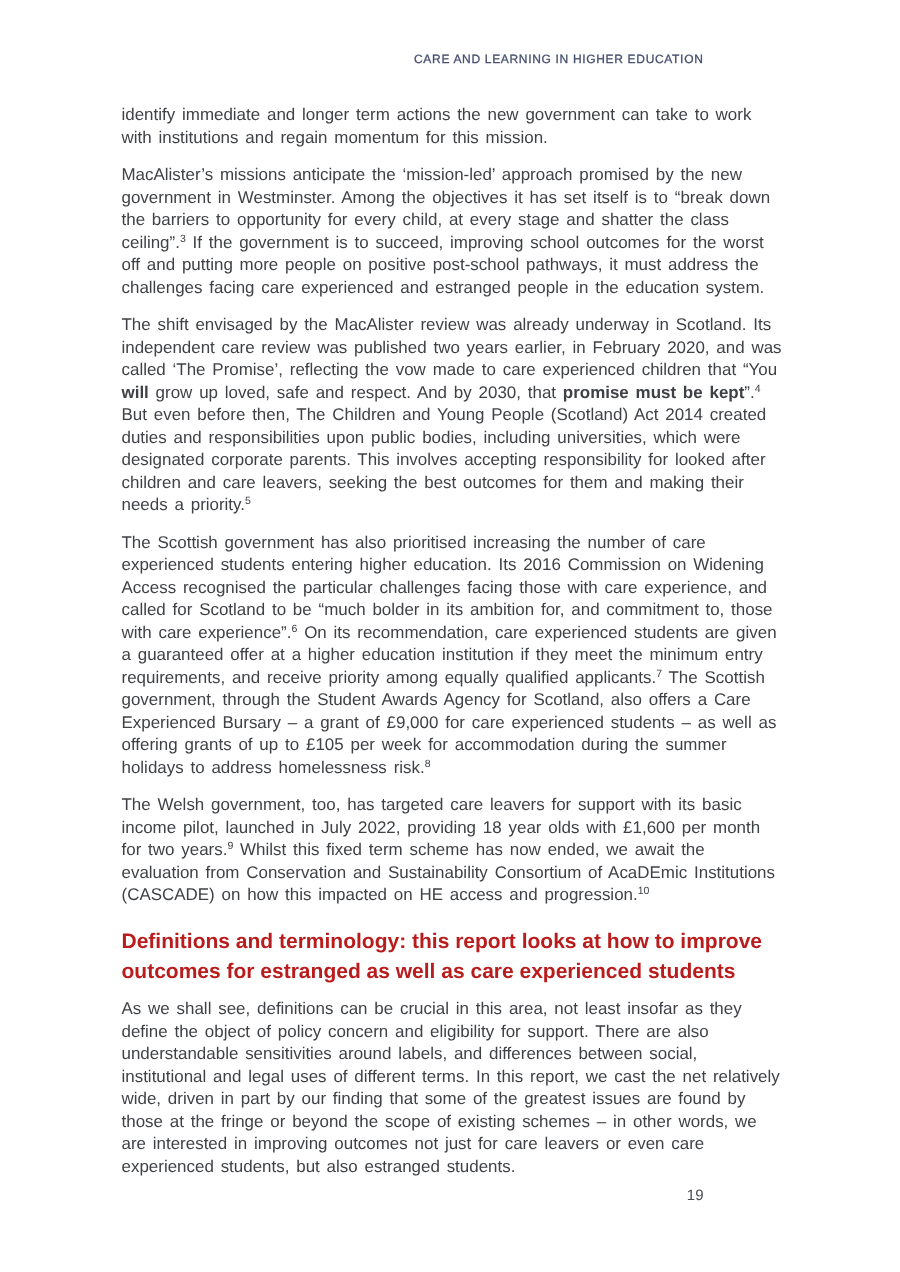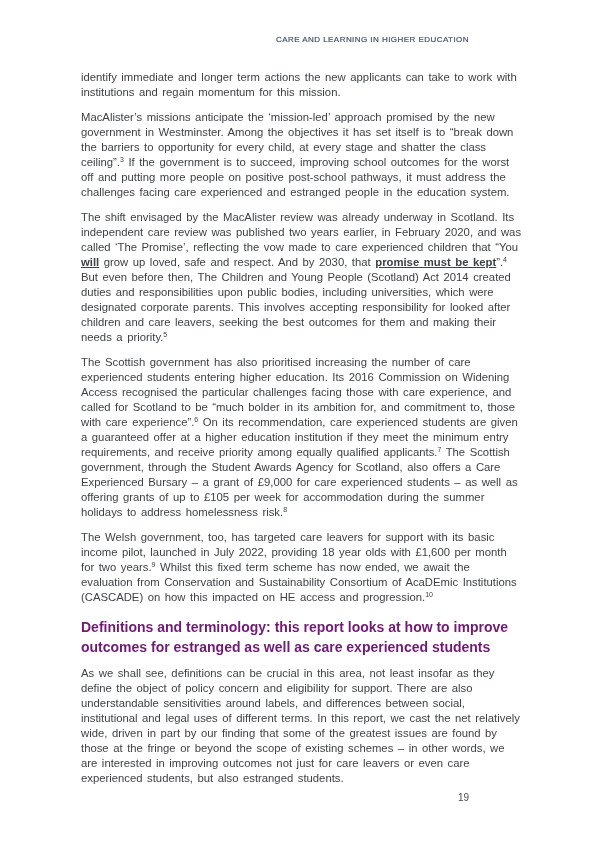--- a/index.html
+++ b/index.html
@@ -38,25 +38,24 @@
     font-size: 11.3px;
     line-height: 15px;
     word-spacing: 1.4px;
     text-align: left;
   }
   .content h2 {
     margin: 12px 0 9px 0;
     font-size: 14px;
     line-height: 20px;
     font-weight: bold;
-    color: #701a75;
+    color: #b91c1c;
   }
   .content .b {
     font-weight: bold;
-    text-decoration: underline;
   }
   .content sup {
     font-size: 7px;
     line-height: 0;
     vertical-align: baseline;
     position: relative;
     top: -4px;
   }
   .page-number {
     position: absolute;
@@ -66,21 +65,21 @@
     color: #4a4d52;
   }
 </style>
 </head>
 <body>
 
 <div class="page">
   <div class="running-header">CARE AND LEARNING IN HIGHER EDUCATION</div>
 
   <div class="content">
-      <p><span>identify immediate and longer term actions the new applicants can take to work with institutions and regain momentum for this mission.</span></p>
+      <p><span>identify immediate and longer term actions the new government can take to work with institutions and regain momentum for this mission.</span></p>
       <p><span>MacAlister’s missions anticipate the ‘mission-led’ approach promised by the new government in Westminster. Among the objectives it has set itself is to “break down the barriers to opportunity for every child, at every stage and shatter the class ceiling”.</span><sup>3</sup><span> If the government is to succeed, improving school outcomes for the worst off and putting more people on positive post-school pathways, it must address the challenges facing care experienced and estranged people in the education system.</span></p>
       <p><span>The shift envisaged by the MacAlister review was already underway in Scotland. Its independent care review was published two years earlier, in February 2020, and was called ‘The Promise’, reflecting the vow made to care experienced children that “You </span><span class="b">will</span><span> grow up loved, safe and respect. And by 2030, that </span><span class="b">promise must be kept</span><span>”.</span><sup>4</sup><span> But even before then, The Children and Young People (Scotland) Act 2014 created duties and responsibilities upon public bodies, including universities, which were designated corporate parents. This involves accepting responsibility for looked after children and care leavers, seeking the best outcomes for them and making their needs a priority.</span><sup>5</sup></p>
       <p><span>The Scottish government has also prioritised increasing the number of care experienced students entering higher education. Its 2016 Commission on Widening Access recognised the particular challenges facing those with care experience, and called for Scotland to be “much bolder in its ambition for, and commitment to, those with care experience”.</span><sup>6</sup><span> On its recommendation, care experienced students are given a guaranteed offer at a higher education institution if they meet the minimum entry requirements, and receive priority among equally qualified applicants.</span><sup>7</sup><span> The Scottish government, through the Student Awards Agency for Scotland, also offers a Care Experienced Bursary – a grant of £9,000 for care experienced students – as well as offering grants of up to £105 per week for accommodation during the summer holidays to address homelessness risk.</span><sup>8</sup></p>
       <p><span>The Welsh government, too, has targeted care leavers for support with its basic income pilot, launched in July 2022, providing 18 year olds with £1,600 per month for two years.</span><sup>9</sup><span> Whilst this fixed term scheme has now ended, we await the evaluation from Conservation and Sustainability Consortium of AcaDEmic Institutions (CASCADE) on how this impacted on HE access and progression.</span><sup>10</sup></p>
       <h2><span>Definitions and terminology: this report looks at how to improve outcomes for estranged as well as care experienced students</span></h2>
       <p><span>As we shall see, definitions can be crucial in this area, not least insofar as they define the object of policy concern and eligibility for support. There are also understandable sensitivities around labels, and differences between social, institutional and legal uses of different terms. In this report, we cast the net relatively wide, driven in part by our finding that some of the greatest issues are found by those at the fringe or beyond the scope of existing schemes – in other words, we are interested in improving outcomes not just for care leavers or even care experienced students, but also estranged students.</span></p>
     </div>
 
   <div class="page-number">19</div>
 </div>

